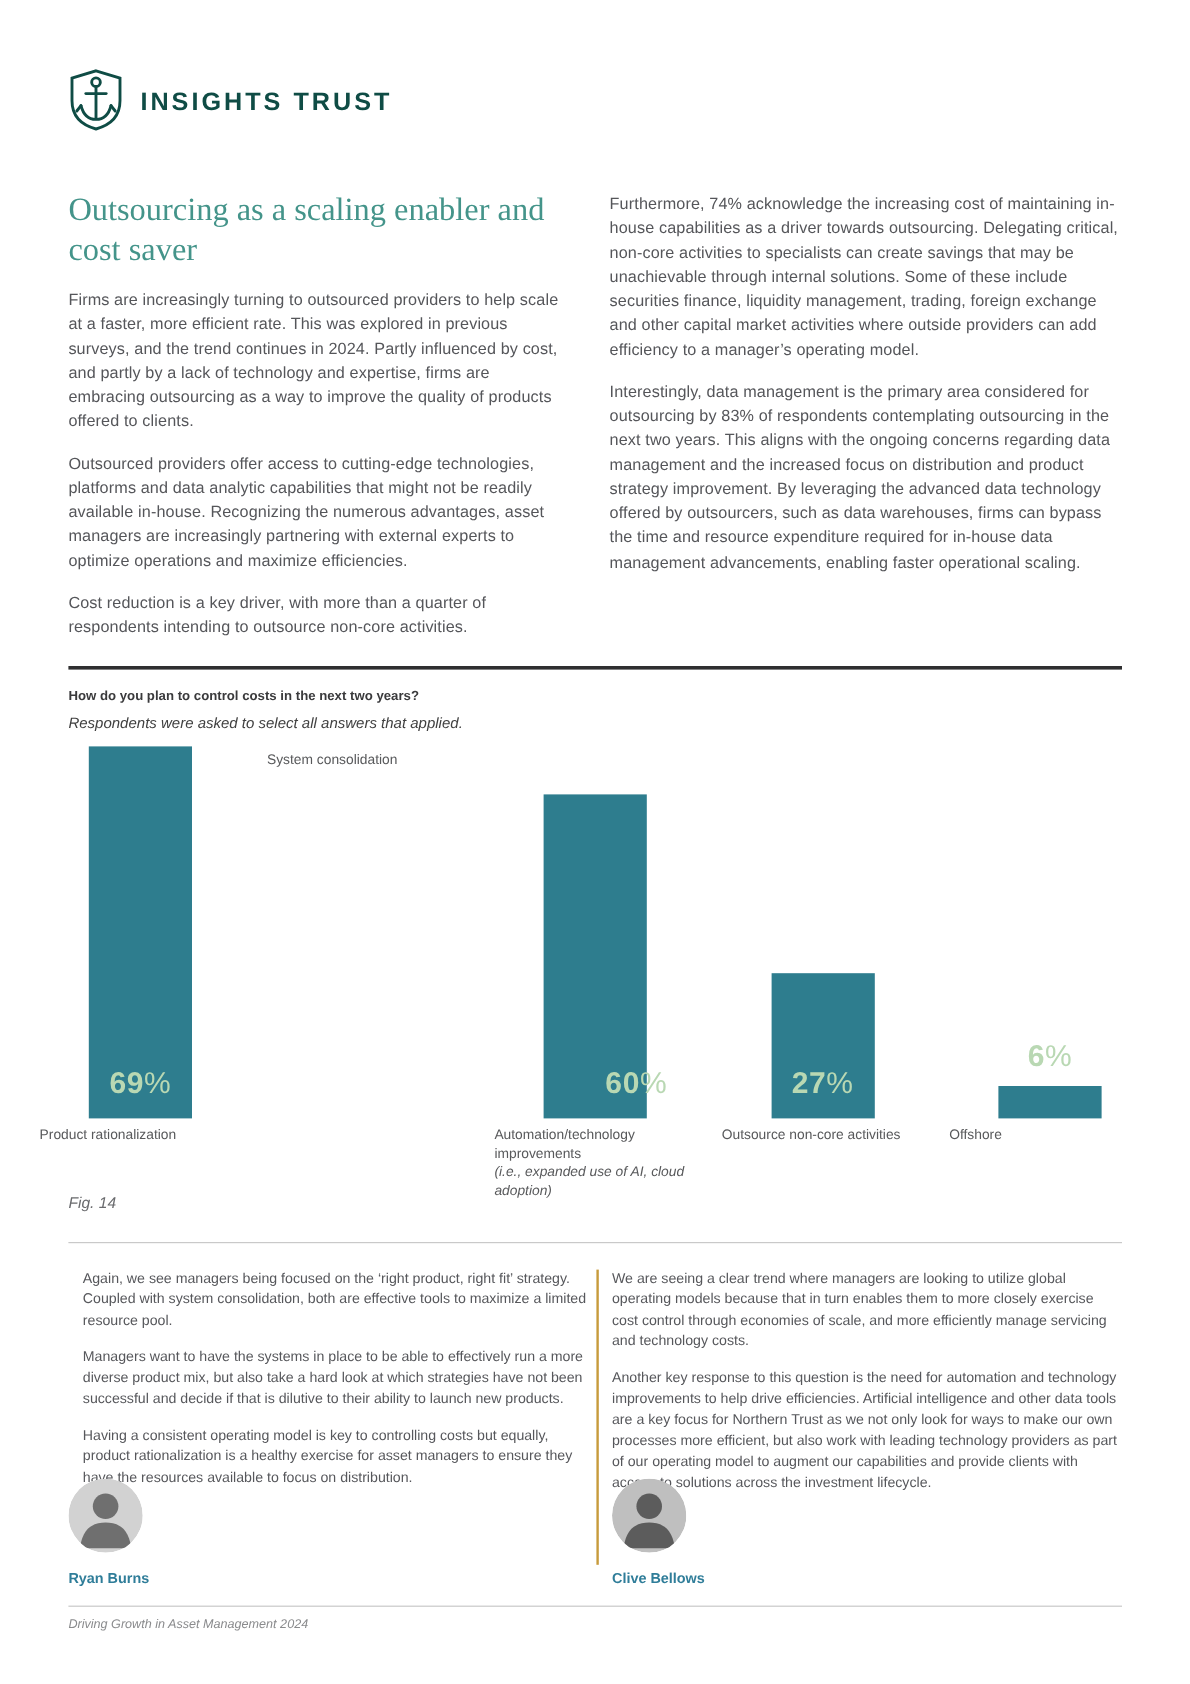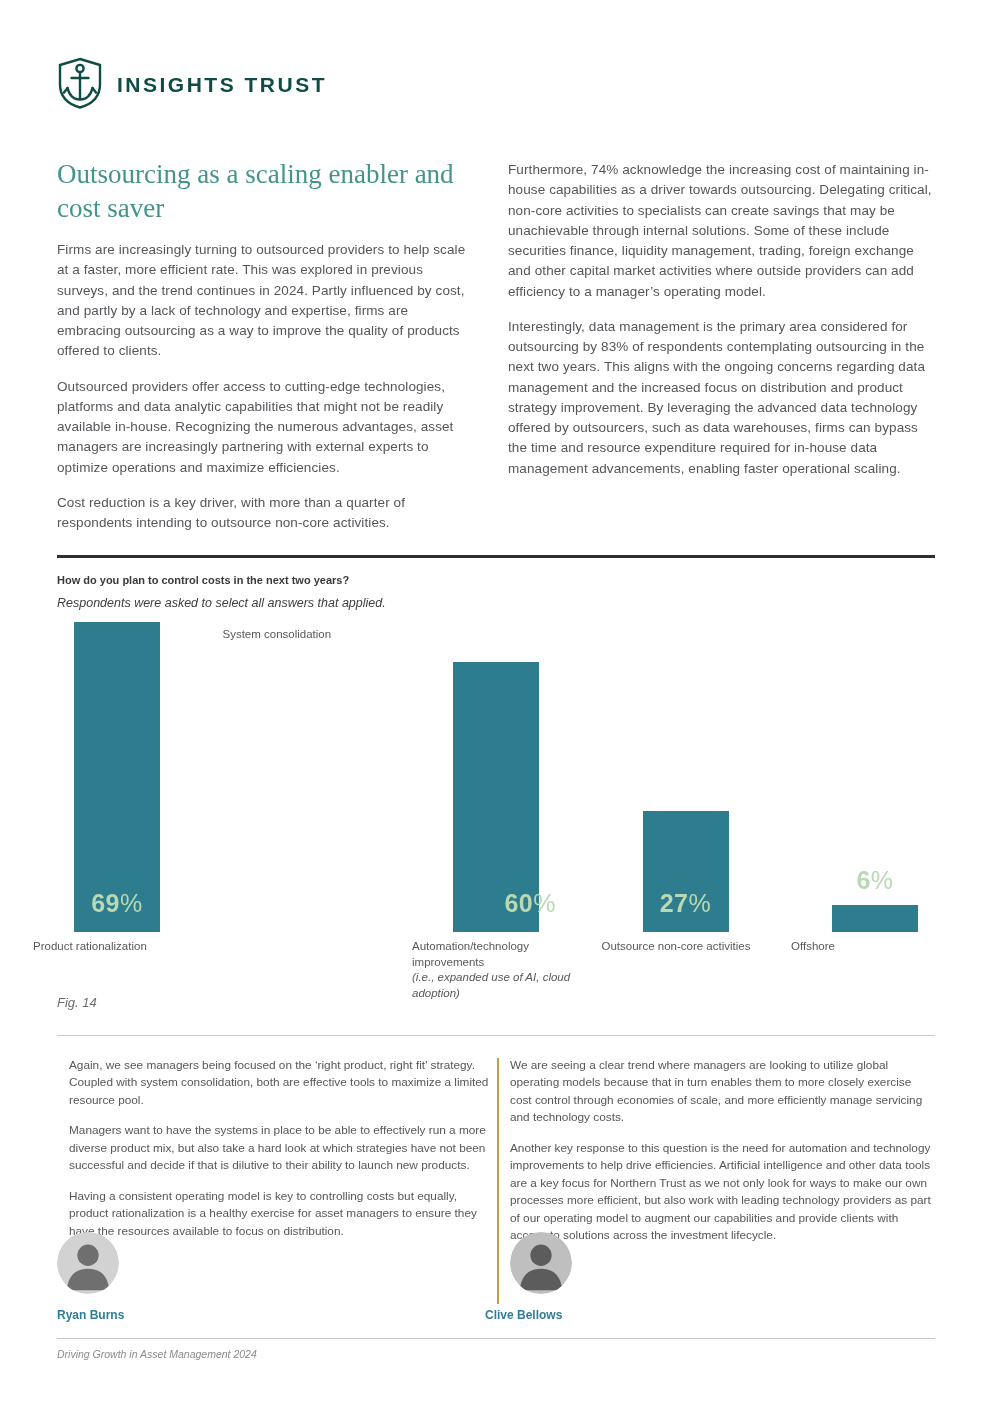--- a/index.html
+++ b/index.html
@@ -45,21 +45,21 @@
   
   .comment { font-size:11.8px; line-height:1.48; color:#56575b; }
   .comment p { margin-bottom:13px; }
   .comment-left  { position:absolute; left:57px;  top:1057px; width:424px;margin-left:12px; }
   .comment-right { position:absolute; left:510px; top:1057px; width:426px; }
   .gold-line { position:absolute; left:497px; top:1058px; width:2px; height:246px; background:#c79b3c; }
   .headshot { position:absolute; top:1232px; width:62px; height:62px; border-radius:50%; overflow:hidden; }
   .headshot svg { display:block; }
   .headshot-left { left:57px; } .headshot-right { left:510px; }
   .author { position:absolute; top:1308px; font-size:12px; font-weight:bold; color:#2f7d99; }
-  .author-left { left:57px; } .author-right { left:485px; }
+  .author-left { left:57px; } .author-right { left:510px; }
   
   .footer-left { position:absolute; left:57px; top:1348px; font-size:10.5px; font-style:italic; color:#8a8b8d; }
   .footer-page { position:absolute; right:57px; top:1420px; font-size:10.5px; color:#8a8b8d; }
 </style>
 </head>
 <body>
 
 <div class="page">
 
   <div class="nt-logo">

